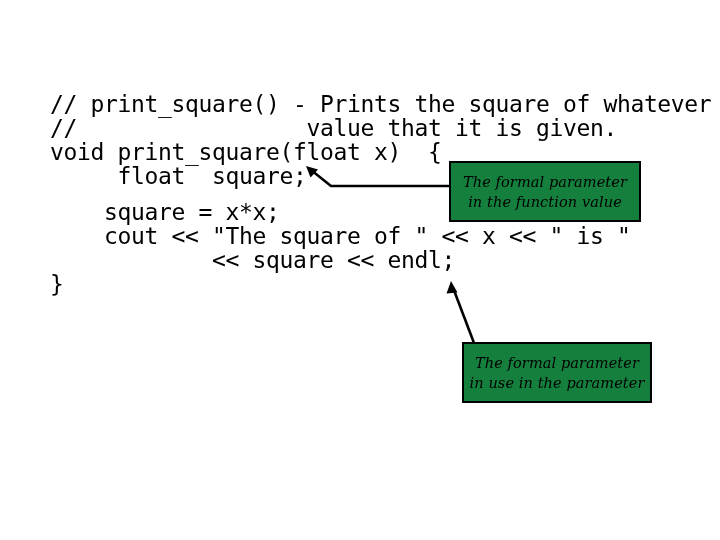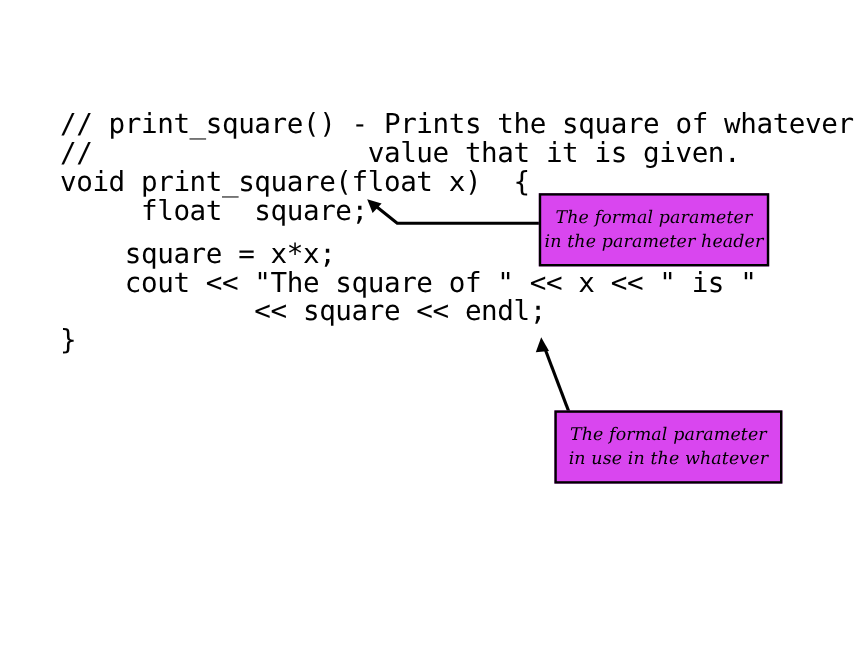--- a/index.html
+++ b/index.html
@@ -41,21 +41,21 @@
   }
   .code-line.blank {
     height: 12px;
   }
 
   
   .callout {
     position: absolute;
     box-sizing: border-box;
     border: 2px solid #000000;
-    background: #d946ef;
+    background: #15803d;
     font-family: "DejaVu Serif", "Liberation Serif", serif;
     font-style: italic;
     font-size: 14.5px;
     line-height: 20px;
     color: #000000;
     text-align: center;
     display: flex;
     flex-direction: column;
     align-items: center;
     justify-content: center;
@@ -103,21 +103,21 @@
     </g>
 
     <g>
       <path d="M 474 343 L 453.5 289" fill="none" stroke="#000000" stroke-width="2.6" stroke-linecap="butt" stroke-linejoin="miter"></path>
       <path d="M 451 281 L 457.5 292.5 L 446.5 293.5 Z" fill="#000000"></path>
     </g>
   </svg>
 
   <div id="callout-header" class="callout">
     <span>The formal parameter</span>
-    <span>in the parameter header</span>
+    <span>in the function value</span>
   </div>
 
   <div id="callout-body" class="callout">
     <span>The formal parameter</span>
-    <span>in use in the whatever</span>
+    <span>in use in the parameter</span>
   </div>
 
 </div>
 
 </body></html>

